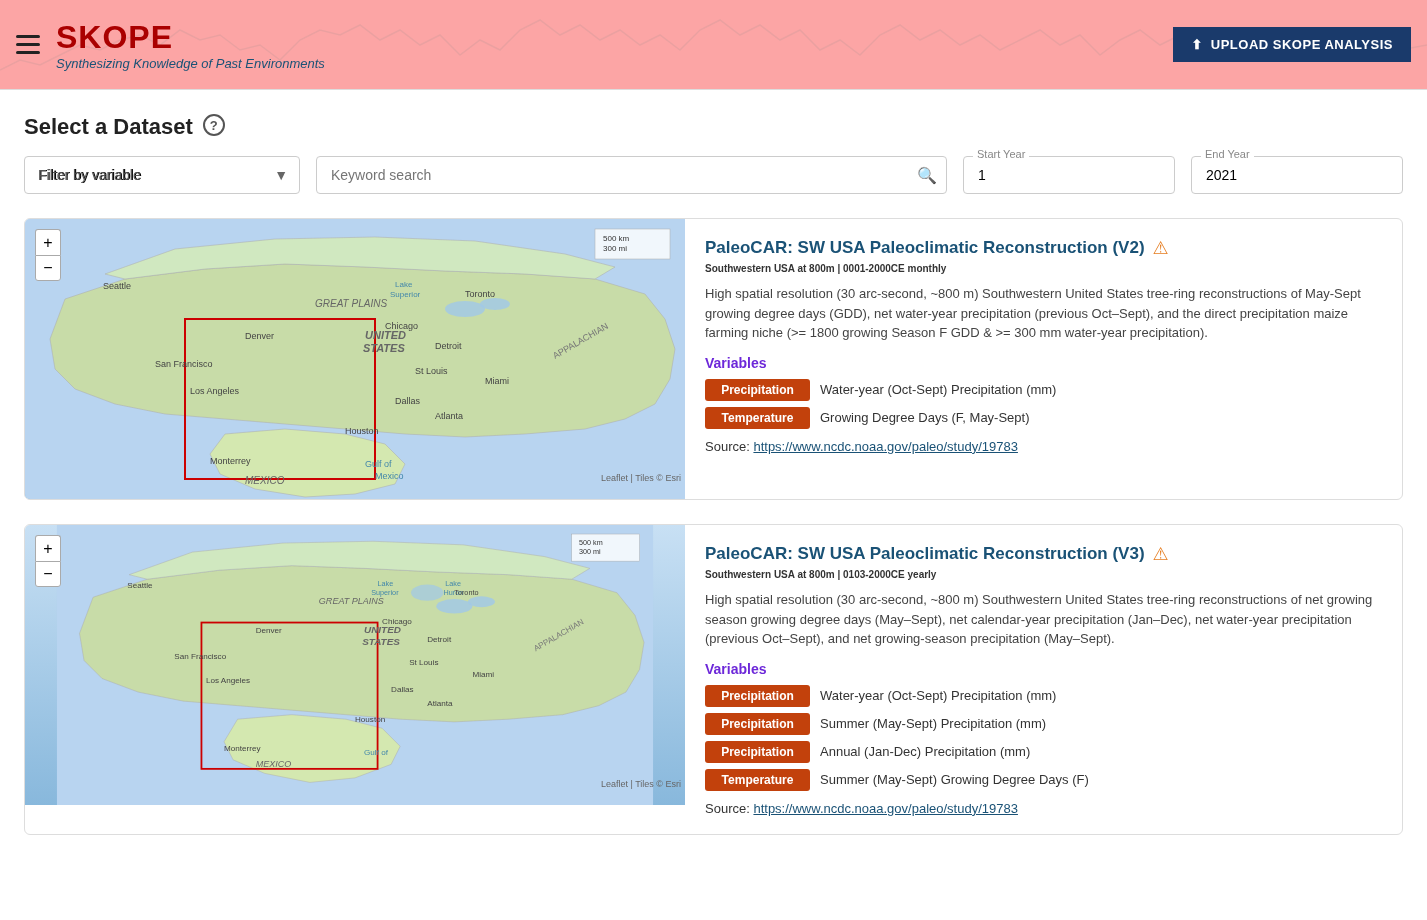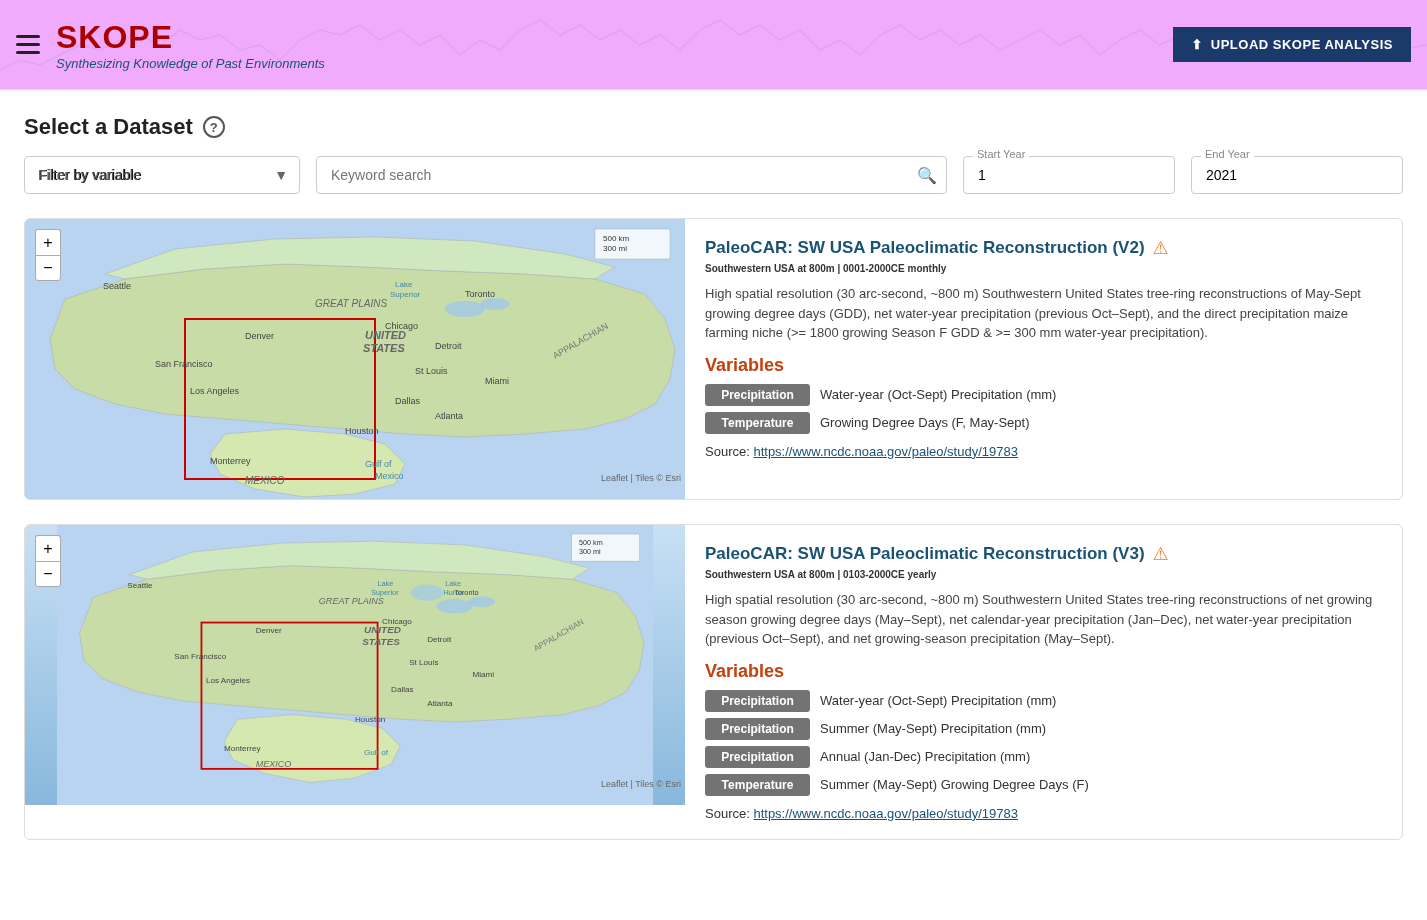--- a/index.html
+++ b/index.html
@@ -1,21 +1,21 @@
 <!DOCTYPE html>
 <html><head>
   <meta charset="utf-8">
   <style>
     * { box-sizing: border-box; margin: 0; padding: 0; }
     body { font-family: Arial, sans-serif; background: #fff; color: #333; font-size: 14px; }
 
     
     .header {
       position: relative;
-      background: #f0abfc;
+      background: #fca5a5;
       border-bottom: 1px solid #ddd;
       padding: 0 16px;
       height: 90px;
       overflow: hidden;
     }
     .header-bg-chart {
       position: absolute;
       top: 0; left: 0; right: 0; bottom: 0;
       opacity: 0.15;
       z-index: 0;
@@ -70,21 +70,20 @@
       display: flex;
       align-items: center;
       gap: 8px;
     }
 
     
     .main { padding: 24px 24px 0; }
 
     .section-title-row {
       display: flex;
-      align-items: center;
       gap: 10px;
       margin-bottom: 16px;
     }
     .section-title {
       font-size: 22px;
       font-weight: bold;
       color: #222;
     }
     .help-icon {
       width: 22px;
@@ -249,33 +248,33 @@
       color: #333;
       margin-bottom: 10px;
     }
     .dataset-description {
       font-size: 13px;
       color: #444;
       line-height: 1.5;
       margin-bottom: 12px;
     }
     .variables-label {
-      font-size: 18px;
-      font-weight: bold;
-      color: #c2410c;
+      font-size: 14px;
+      font-weight: bold;
+      color: #6d28d9;
       margin-bottom: 8px;
     }
     .variable-row {
       display: flex;
       align-items: center;
       gap: 10px;
       margin-bottom: 6px;
     }
     .variable-badge {
-      background: #737373;
+      background: #c2410c;
       color: #fff;
       padding: 4px 10px;
       border-radius: 3px;
       font-size: 12px;
       font-weight: bold;
       min-width: 105px;
       text-align: center;
     }
     .variable-desc {
       font-size: 13px;

